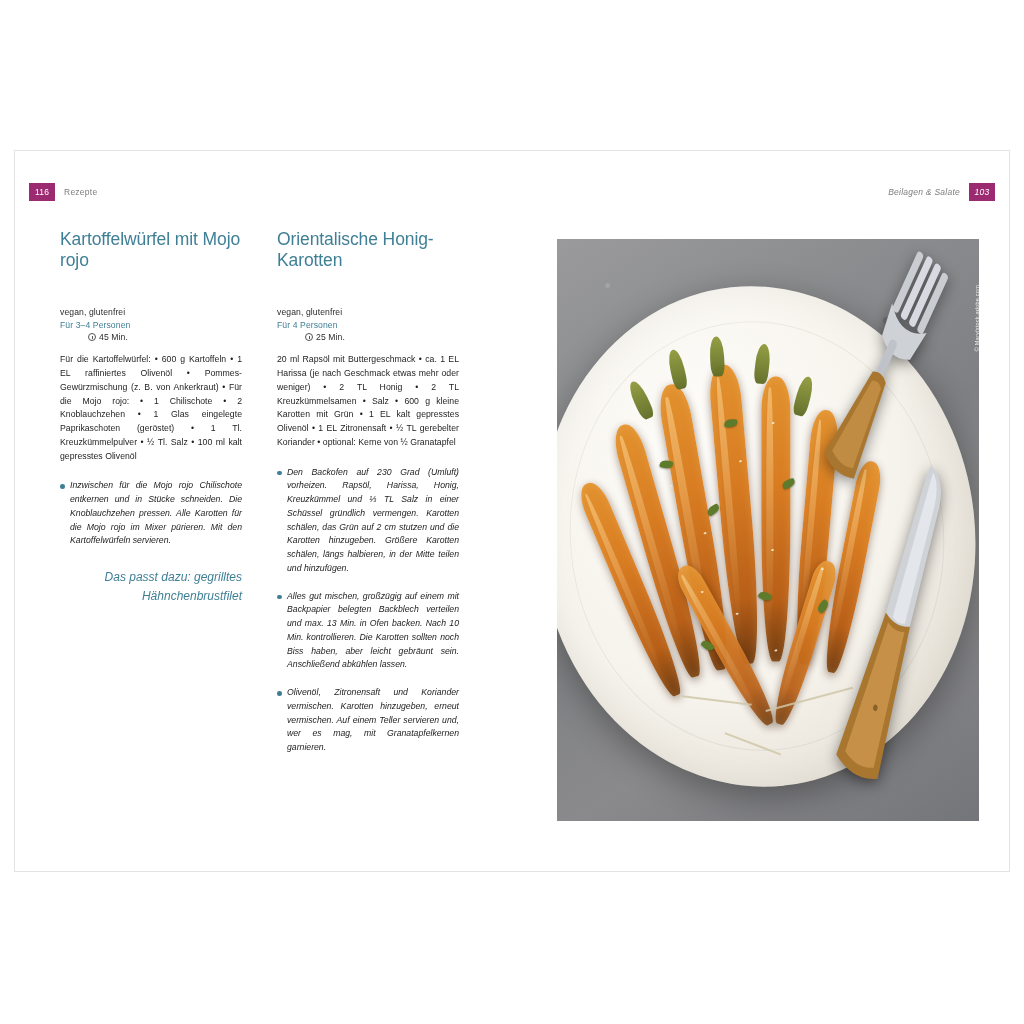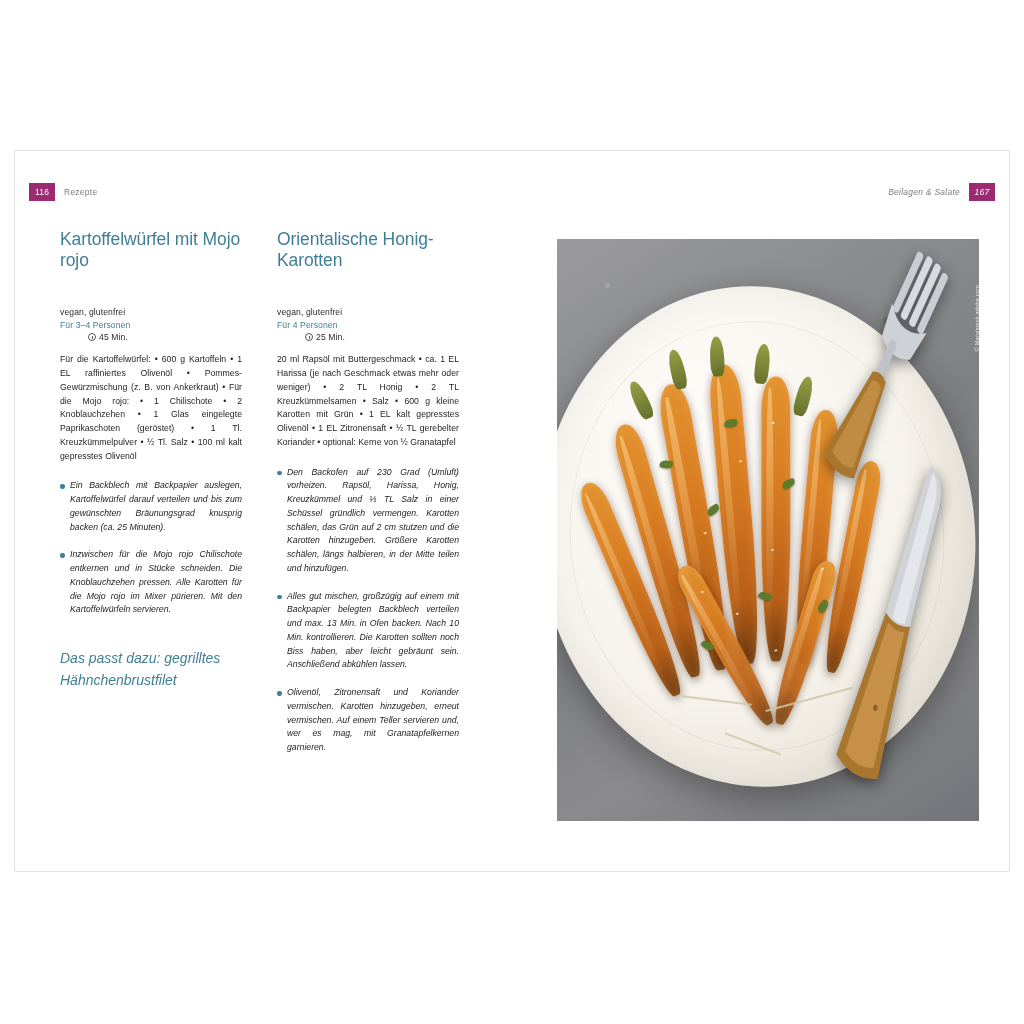--- a/index.html
+++ b/index.html
@@ -123,25 +123,26 @@
   .step::before {
     content: "";
     position: absolute;
     left: 0; top: 5px;
     width: 4.5px; height: 4.5px;
     border-radius: 50%;
     background: #3f7f96;
   }
 
   .tip {
-    font-size: 14px;
+    font-size: 12px;
     line-height: 1.58;
     color: #3f7f96;
-    margin-top: 30px;
+    margin-top: 20px;
     font-style: italic;
+    text-align: right;
   }
   .tip .tip-label { font-style: italic; }
 
   
   .photo-wrap {
     position: absolute;
     left: 542px; top: 88px;
     width: 422px; height: 582px;
     overflow: hidden;
     background: #8c8c8c;
@@ -267,38 +268,37 @@
 
 <div class="page-spread">
 
   <div class="runhead left">
     <div class="folio">116</div>
     <div class="runhead-label">Rezepte</div>
   </div>
 
   <div class="runhead right">
     <div class="runhead-label">Beilagen &amp; Salate</div>
-    <div class="folio">167</div>
+    <div class="folio">103</div>
   </div>
 
   <div class="gutter"></div>
 
   <div class="col col-1">
     <h2 class="recipe-title">Kartoffelwürfel mit Mojo rojo</h2>
 
     <div class="meta-diet">vegan, glutenfrei</div>
     <div class="meta-serves">Für 3–4 Personen</div>
     <div class="meta-time">
       <span class="clock-icon"></span>
       <span>45 Min.</span>
     </div>
 
     <p class="ingredients">Für die Kartoffelwürfel: • 600 g Kartoffeln • 1 EL raffiniertes Olivenöl • Pommes-Gewürzmischung (z. B. von Ankerkraut) • Für die Mojo rojo: • 1 Chilischote • 2 Knoblauchzehen • 1 Glas eingelegte Paprikaschoten (geröstet) • 1 Tl. Kreuzkümmelpulver • ½ Tl. Salz • 100 ml kalt gepresstes Olivenöl</p>
 
-    <p class="step">Ein Backblech mit Backpapier auslegen, Kartoffelwürfel darauf verteilen und bis zum gewünschten Bräunungsgrad knusprig backen (ca. 25 Minuten).</p>
     <p class="step">Inzwischen für die Mojo rojo Chilischote entkernen und in Stücke schneiden. Die Knoblauchzehen pressen. Alle Karotten für die Mojo rojo im Mixer pürieren. Mit den Kartoffelwürfeln servieren.</p>
 
     <p class="tip"><span class="tip-label">Das passt dazu:</span><span> gegrilltes Hähnchenbrustfilet</span></p>
   </div>
 
   <div class="col col-2">
     <h2 class="recipe-title">Orientalische Honig-Karotten</h2>
 
     <div class="meta-diet">vegan, glutenfrei</div>
     <div class="meta-serves">Für 4 Personen</div>

